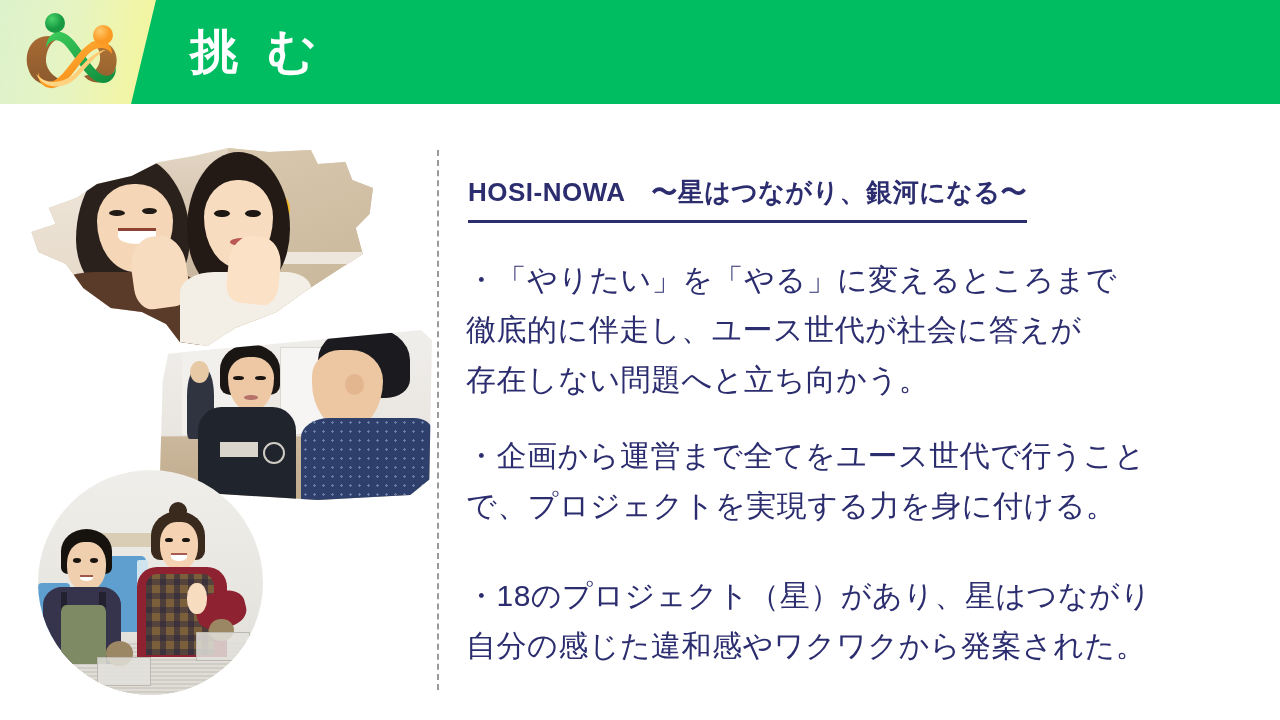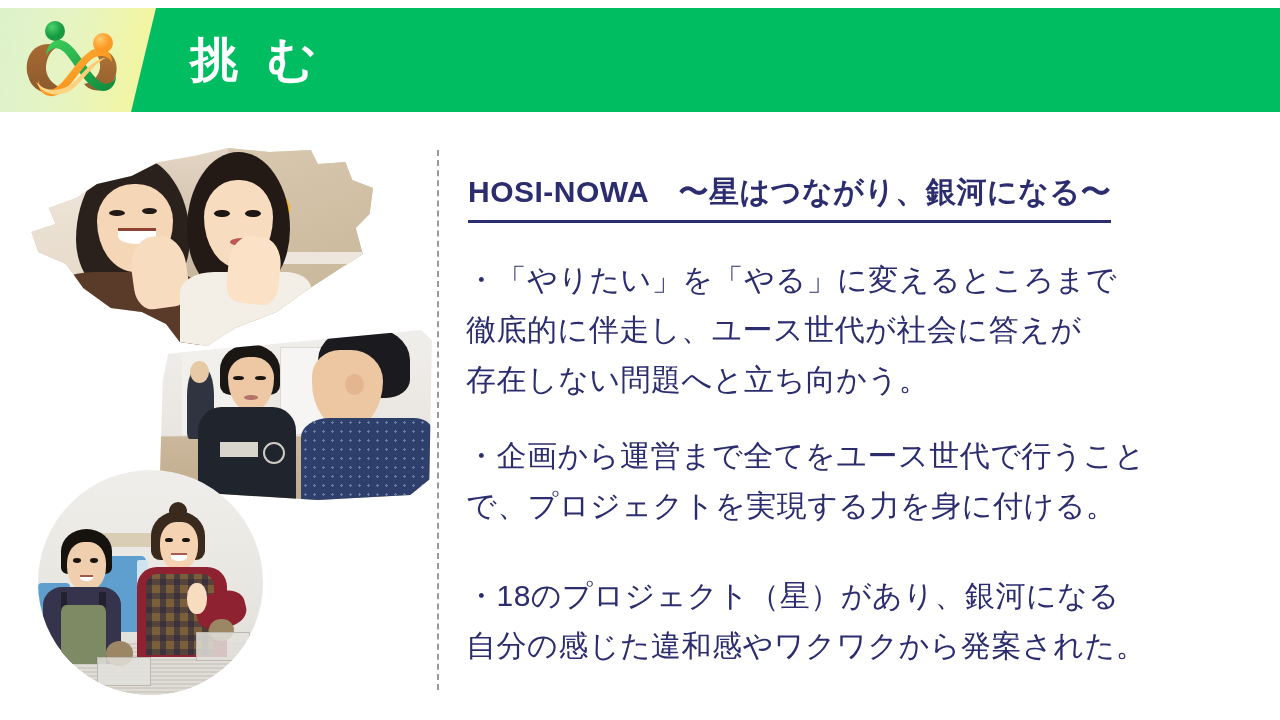--- a/index.html
+++ b/index.html
@@ -6,21 +6,21 @@
   html,body{ width:1280px; height:720px; }
   body{
     font-family:"Liberation Sans", sans-serif;
     background:#ffffff;
     overflow:hidden;
     position:relative;
   }
 
   
   .banner{
-    position:absolute; left:0; top:8px; width:1280px; height:108px;
+    position:absolute; left:0; top:0; width:1280px; height:108px;
     overflow:hidden;
   }
   .banner-green{
     position:absolute; left:0; top:0; width:1280px; height:104px;
     background:#00bd62;
     clip-path:polygon(155px 0, 1280px 0, 1280px 104px, 130px 104px);
   }
   .banner-pale{
     position:absolute; left:0; top:0; width:175px; height:104px;
     background:linear-gradient(100deg,#ddf2cc 0%, #e6f4c2 40%, #f2f5a2 78%, #f7f79a 100%);
@@ -175,21 +175,21 @@
   .ball2{ position:absolute; left:76%; top:66%; width:11%; height:10%; background:#9c8764; border-radius:50%; }
   .box1{ position:absolute; left:26%; top:83%; width:24%; height:13%; background:rgba(226,224,218,.85); border:1px solid #bdb9b0; }
   .box2{ position:absolute; left:70%; top:72%; width:24%; height:13%; background:rgba(226,224,218,.85); border:1px solid #bdb9b0; }
 
   
   .content{
     position:absolute; left:466px; top:170px; width:800px;
     color:#2b2d6e;
   }
   .title{
-    font-size:30px;
+    font-size:26px;
     font-weight:bold;
     letter-spacing:0.5px;
     line-height:44px;
     white-space:nowrap;
     border-bottom:3px solid #2b2d6e;
     display:inline-block;
     padding-bottom:6px;
     margin-left:2px;
   }
   .para{
@@ -350,15 +350,15 @@
   </div>
 </div>
 
 <div class="content">
   <div class="title">HOSI-NOWA　〜星はつながり、銀河になる〜</div>
   <div class="para p1">・「やりたい」を「やる」に変えるところまで
 徹底的に伴走し、ユース世代が社会に答えが
 存在しない問題へと立ち向かう。</div>
   <div class="para p2">・企画から運営まで全てをユース世代で行うこと
 で、プロジェクトを実現する力を身に付ける。</div>
-  <div class="para p3">・18のプロジェクト（星）があり、銀河になる
+  <div class="para p3">・18のプロジェクト（星）があり、星はつながり
 自分の感じた違和感やワクワクから発案された。</div>
 </div>
 
 </body></html>

